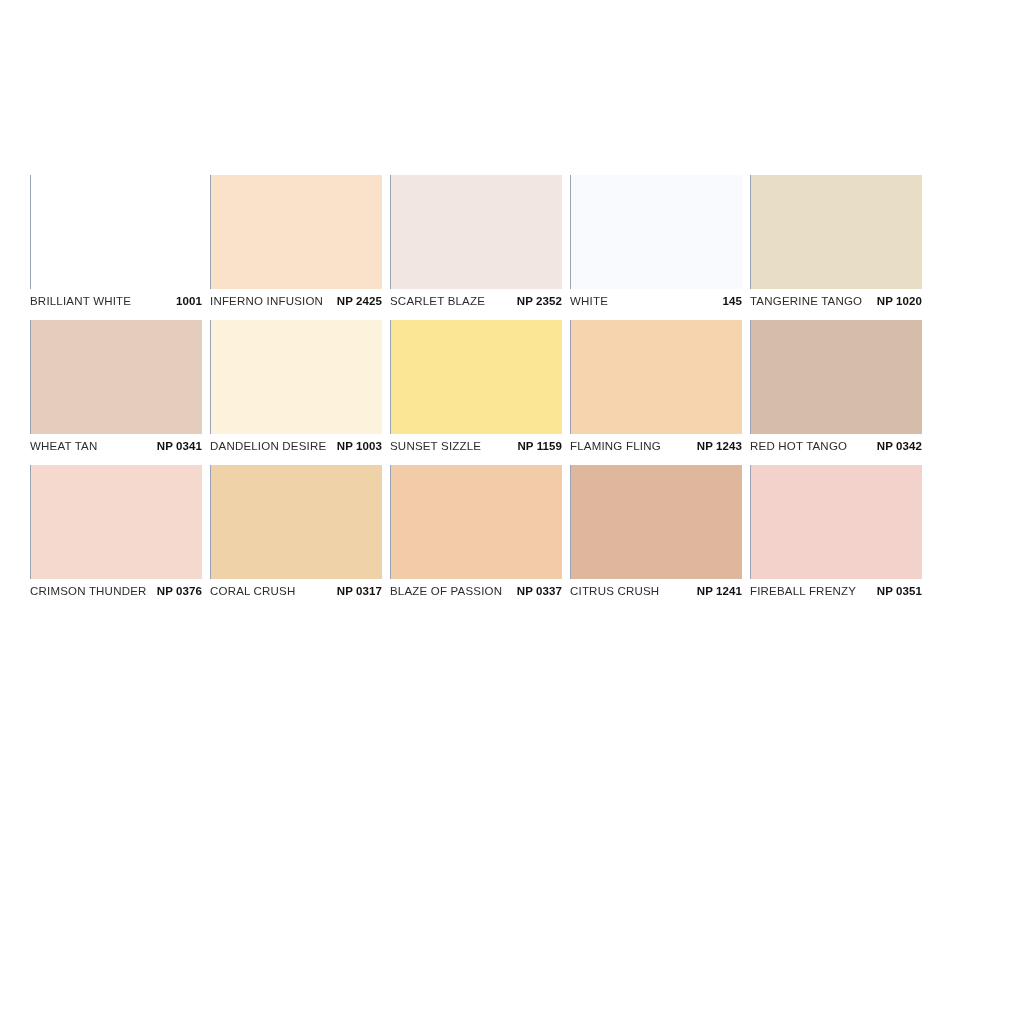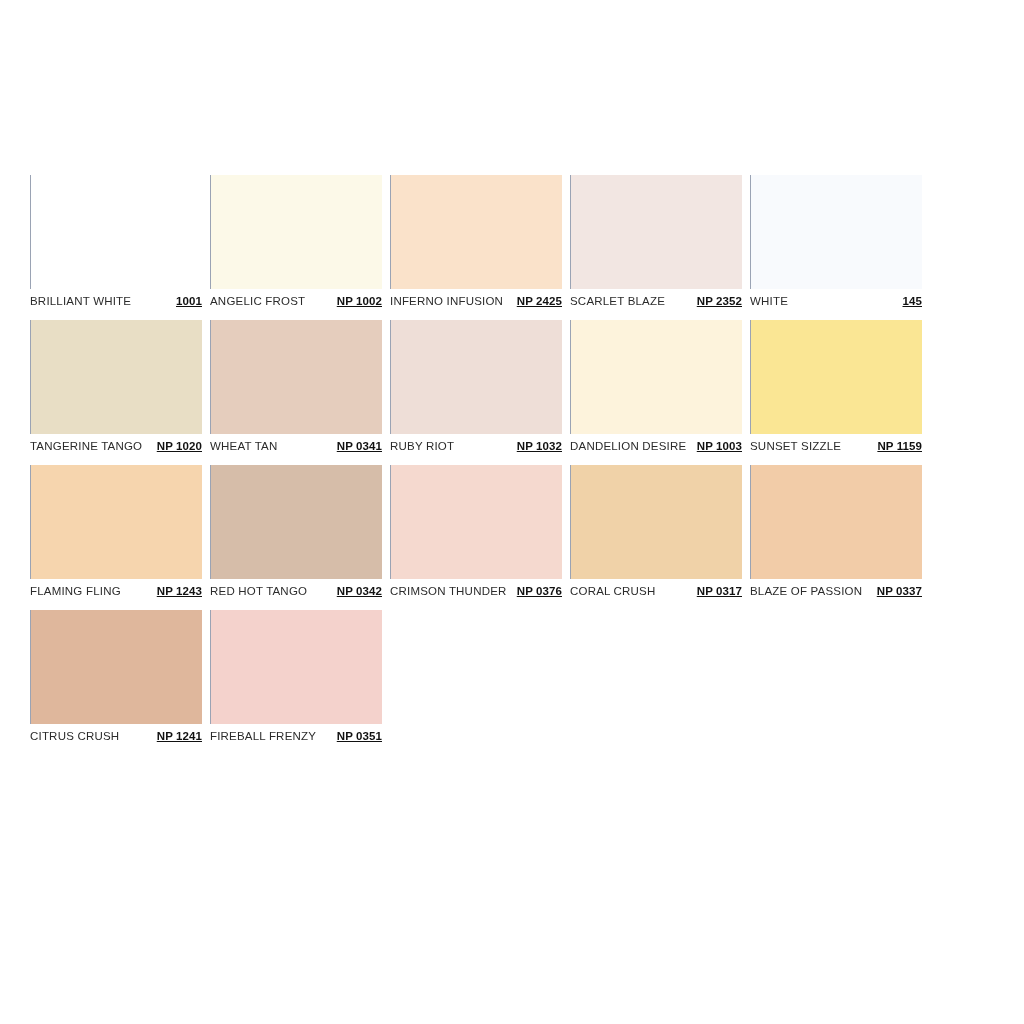--- a/index.html
+++ b/index.html
@@ -65,40 +65,32 @@
     font-weight: 400;
     text-transform: uppercase;
   }
 
   .swatch-code {
     font-size: 11.5px;
     letter-spacing: 0.1px;
     color: #111111;
     font-weight: 700;
     text-transform: uppercase;
-    text-decoration: underline;
   }
 </style>
 </head>
 <body>
 
 <div id="swatch-chart">
   <div class="swatch-grid">
       <div class="swatch-cell">
         <div class="swatch-chip" style="background: rgb(255, 255, 255);"></div>
         <div class="swatch-caption">
           <span class="swatch-name">BRILLIANT WHITE</span>
           <span class="swatch-code">1001</span>
-        </div>
-      </div>
-      <div class="swatch-cell">
-        <div class="swatch-chip" style="background: rgb(252, 249, 232);"></div>
-        <div class="swatch-caption">
-          <span class="swatch-name">ANGELIC FROST</span>
-          <span class="swatch-code">NP 1002</span>
         </div>
       </div>
       <div class="swatch-cell">
         <div class="swatch-chip" style="background: rgb(250, 226, 202);"></div>
         <div class="swatch-caption">
           <span class="swatch-name">INFERNO INFUSION</span>
           <span class="swatch-code">NP 2425</span>
         </div>
       </div>
       <div class="swatch-cell">
@@ -120,27 +112,20 @@
         <div class="swatch-caption">
           <span class="swatch-name">TANGERINE TANGO</span>
           <span class="swatch-code">NP 1020</span>
         </div>
       </div>
       <div class="swatch-cell">
         <div class="swatch-chip" style="background: rgb(229, 205, 189);"></div>
         <div class="swatch-caption">
           <span class="swatch-name">WHEAT TAN</span>
           <span class="swatch-code">NP 0341</span>
-        </div>
-      </div>
-      <div class="swatch-cell">
-        <div class="swatch-chip" style="background: rgb(238, 222, 215);"></div>
-        <div class="swatch-caption">
-          <span class="swatch-name">RUBY RIOT</span>
-          <span class="swatch-code">NP 1032</span>
         </div>
       </div>
       <div class="swatch-cell">
         <div class="swatch-chip" style="background: rgb(253, 243, 220);"></div>
         <div class="swatch-caption">
           <span class="swatch-name">DANDELION DESIRE</span>
           <span class="swatch-code">NP 1003</span>
         </div>
       </div>
       <div class="swatch-cell">

